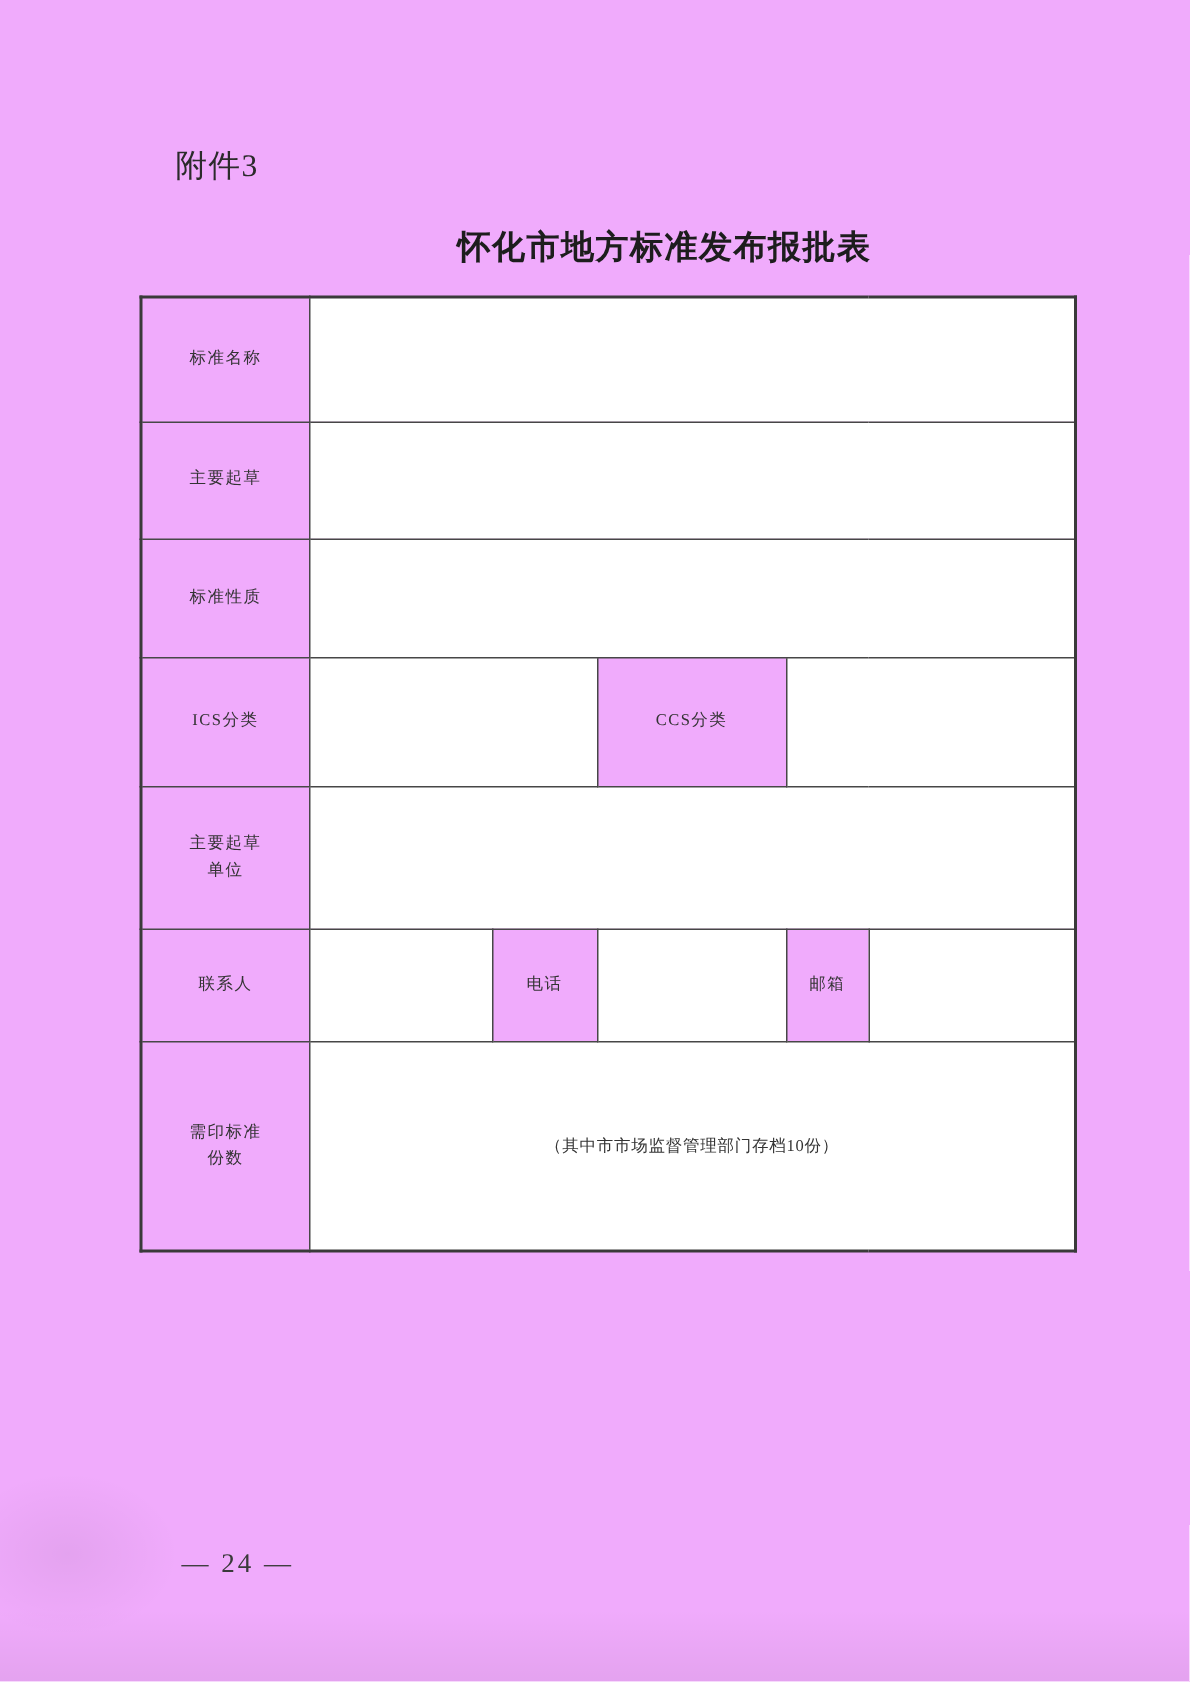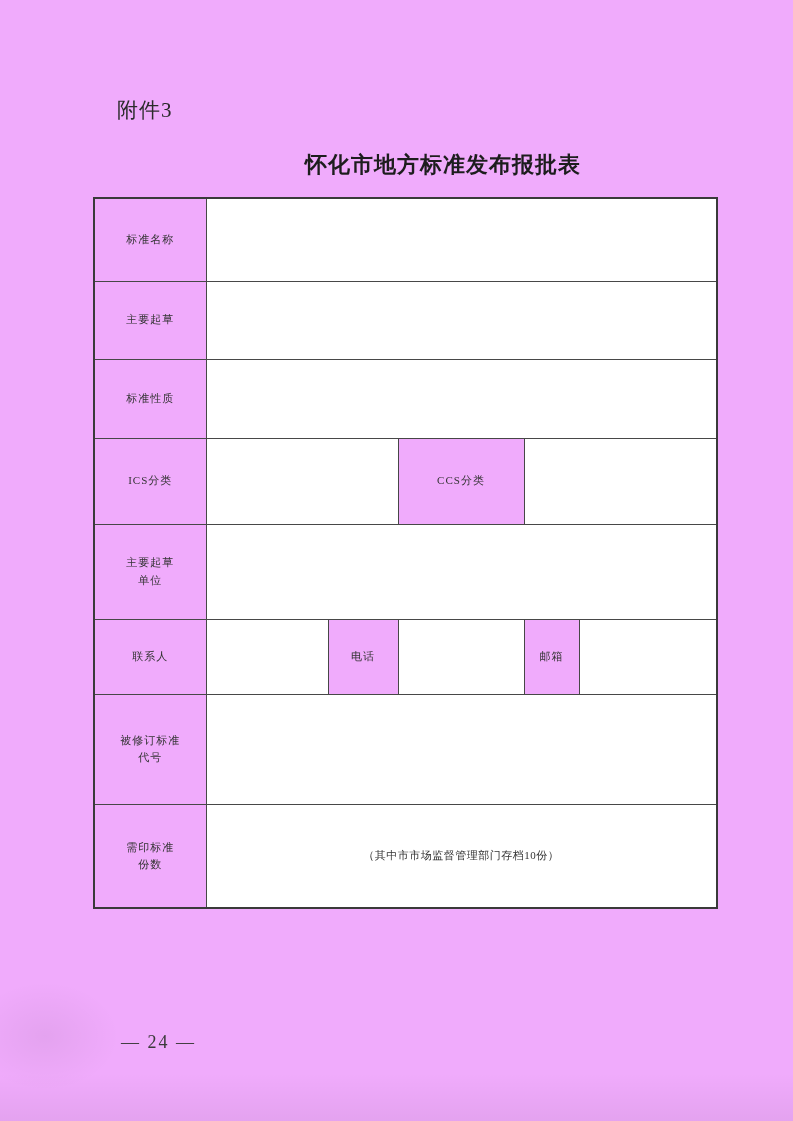--- a/index.html
+++ b/index.html
@@ -78,21 +78,21 @@
     letter-spacing: 0.5px;
     color: #3a3a3a;
   }
   tr.r1 { height: 83px; }
   tr.r2 { height: 78px; }
   tr.r3 { height: 79px; }
   tr.r4 { height: 86px; }
   tr.r5 { height: 95px; }
   tr.r6 { height: 75px; margin-top: 16px; }
   tr.r7 { height: 110px; }
-  tr.r8 { height: 104px; padding-left: 32px; }
+  tr.r8 { height: 140px; padding-left: 32px; }
   .page-number {
     position: absolute;
     left: 121px;
     top: 1020px;
     font-size: 18px;
     letter-spacing: 2px;
     color: #3a3a3a;
     white-space: nowrap;
     margin-top: 12px;
   }
@@ -147,25 +147,20 @@
 
     <tr class="r6">
       <td class="label-cell">联系人</td>
       <td class="value-cell"></td>
       <td class="label-cell">电话</td>
       <td class="value-cell"></td>
       <td class="label-cell">邮箱</td>
       <td class="value-cell"></td>
     </tr>
 
-    <tr class="r7">
-      <td class="label-cell">被修订标准
-代号</td>
-      <td class="value-cell" colspan="5"></td>
-    </tr>
 
     <tr class="r8">
       <td class="label-cell">需印标准
 份数</td>
       <td class="value-cell note-cell" colspan="5">（其中市市场监督管理部门存档10份）</td>
     </tr>
   </tbody>
     </table>
 
   <div class="page-number">— 24 —</div>

